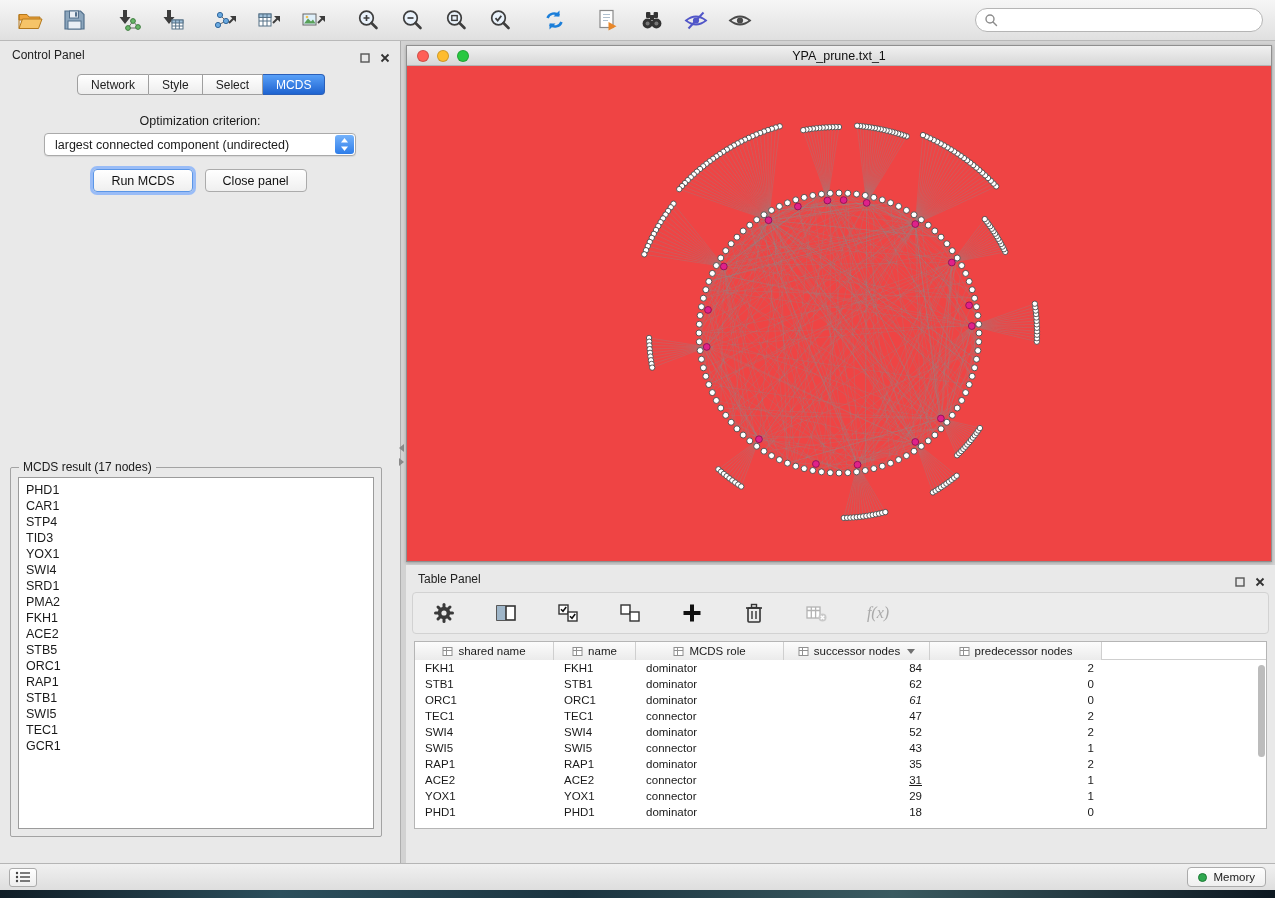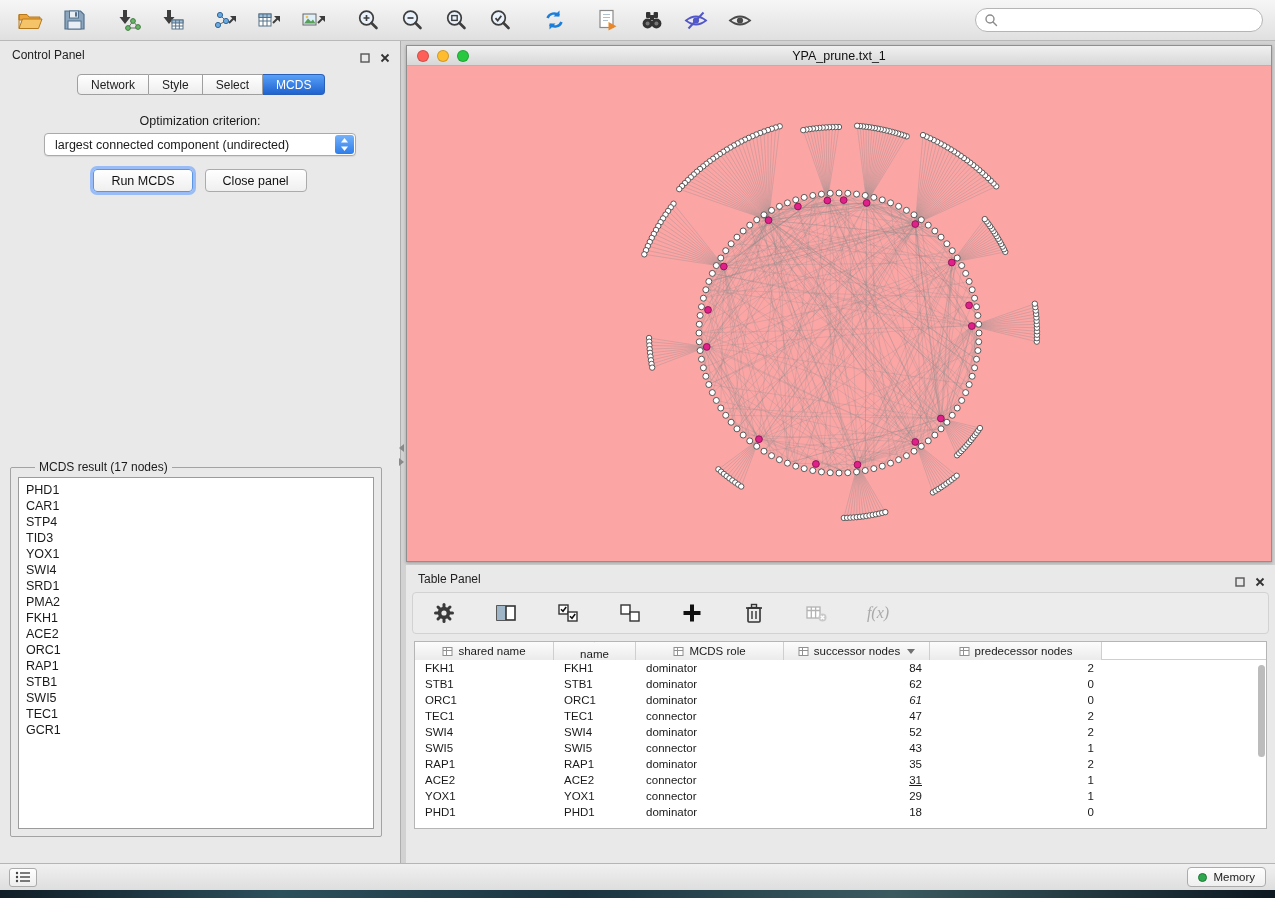--- a/index.html
+++ b/index.html
@@ -26,31 +26,31 @@
   .cp-tab:last-child{border-radius:0 4px 4px 0}
   .cp-tab.active{background:linear-gradient(#58a0f8,#1e63d0);color:#fff;border-color:#2a5fb8}
   .cp-optlabel{position:absolute;top:73px;left:0;width:400px;text-align:center;font-size:12.5px}
   .dd{position:absolute;left:44px;top:92px;width:312px;height:23px;background:#fff;border:1px solid #aaa;border-radius:4px;display:flex;align-items:center;box-shadow:0 1px 1px rgba(0,0,0,.08)}
   .dd-text{flex:1;padding-left:10px;font-size:12.5px;white-space:nowrap;overflow:hidden}
   .dd-stepper{width:19px;height:19px;margin-right:1px;border-radius:3px;background:linear-gradient(#74b2fb,#2e7de9);display:flex;align-items:center;justify-content:center;flex:none}
   .cp-buttons{position:absolute;top:128px;left:0;width:400px;display:flex;justify-content:center;gap:12px}
   .btn{height:23px;padding:0 17px;font-size:12.5px;font-family:"Liberation Sans",sans-serif;background:linear-gradient(#ffffff,#efefef);border:1px solid #ababab;border-radius:4px;color:#111}
   .btn.focused{box-shadow:0 0 0 3px rgba(110,165,255,.65);border-color:#5b96e6}
   .fieldset{position:absolute;left:10px;top:426px;width:372px;height:370px;border:1px solid #a3a3a3;border-radius:2px}
-  .fieldset .legend{position:absolute;top:-8px;left:24px;background:#e9e9e9;padding:0 4px;font-size:12px}
+  .fieldset .legend{position:absolute;top:-8px;left:8px;background:#e9e9e9;padding:0 4px;font-size:12px}
   .mcds-list{position:absolute;left:7px;right:7px;top:9px;bottom:7px;background:#fff;border:1px solid #9b9b9b;padding:4px 0 0 7px;overflow:hidden}
   .mcds-list .li{font-size:12.5px;line-height:16px}
 
   
   #split-handle{position:absolute;left:397px;top:444px;width:9px;height:26px;display:flex;flex-direction:column;align-items:center;gap:6px}
   .tri-l{width:0;height:0;border-top:4px solid transparent;border-bottom:4px solid transparent;border-right:5px solid #8a8a8a}
   .tri-r{width:0;height:0;border-top:4px solid transparent;border-bottom:4px solid transparent;border-left:5px solid #8a8a8a}
 
   
-  #network-window{position:absolute;left:406px;top:45px;width:866px;height:517px;background:#fca5a5;border:1px solid #8f8f8f;box-shadow:0 1px 3px rgba(0,0,0,.25)}
+  #network-window{position:absolute;left:406px;top:45px;width:866px;height:517px;background:#ef4444;border:1px solid #8f8f8f;box-shadow:0 1px 3px rgba(0,0,0,.25)}
   #network-titlebar{height:20px;background:linear-gradient(#f1f1f1,#d7d7d7);border-bottom:1px solid #b3b3b3;position:relative}
   .tl{position:absolute;top:4px;width:12px;height:12px;border-radius:50%;border:1px solid rgba(0,0,0,.18)}
   #net-title{position:absolute;left:0;top:3px;width:100%;text-align:center;font-size:12.5px;color:#111}
   #network-canvas{position:absolute;left:0;top:20px;width:864px;height:495px}
 
   
   #table-panel{position:absolute;left:406px;top:565px;width:869px;height:298px;background:#e9e9e9}
   .tp-toolbar{position:absolute;left:6px;right:6px;top:27px;height:42px;border:1px solid #d2d2d2;border-radius:4px;background:#ececec;display:flex;align-items:center;gap:36px;padding-left:18px}
   .tico{width:26px;height:26px;display:flex;align-items:center;justify-content:center;flex:none}
   .fx{font-family:"Liberation Serif",serif;font-style:italic;font-size:16px;color:#a9a9a9}
@@ -270,20 +270,21 @@
         <div class="li">PHD1</div>
         <div class="li">CAR1</div>
         <div class="li">STP4</div>
         <div class="li">TID3</div>
         <div class="li">YOX1</div>
         <div class="li">SWI4</div>
         <div class="li">SRD1</div>
         <div class="li">PMA2</div>
         <div class="li">FKH1</div>
         <div class="li">ACE2</div>
+        <div class="li">STB5</div>
         <div class="li">ORC1</div>
         <div class="li">RAP1</div>
         <div class="li">STB1</div>
         <div class="li">SWI5</div>
         <div class="li">TEC1</div>
         <div class="li">GCR1</div>
       </div>
   </div>
 </div>
 
@@ -1210,21 +1211,21 @@
   <div class="tp-table">
     <div class="thead">
         <div class="th" style="width: 139px;">
           <svg width="11" height="11" viewBox="0 0 11 11">
             <rect x="1" y="1.5" width="9" height="8" fill="#fff" stroke="#909090"></rect>
             <line x1="1" y1="4.5" x2="10" y2="4.5" stroke="#909090"></line>
             <line x1="4.5" y1="1.5" x2="4.5" y2="9.5" stroke="#909090"></line>
           </svg>
           <span class="th-label">shared name</span>
         </div>
-        <div class="th" style="width: 82px; flex-direction: column;">
+        <div class="th" style="width: 82px;">
           <svg width="11" height="11" viewBox="0 0 11 11">
             <rect x="1" y="1.5" width="9" height="8" fill="#fff" stroke="#909090"></rect>
             <line x1="1" y1="4.5" x2="10" y2="4.5" stroke="#909090"></line>
             <line x1="4.5" y1="1.5" x2="4.5" y2="9.5" stroke="#909090"></line>
           </svg>
           <span class="th-label">name</span>
         </div>
         <div class="th" style="width: 148px;">
           <svg width="11" height="11" viewBox="0 0 11 11">
             <rect x="1" y="1.5" width="9" height="8" fill="#fff" stroke="#909090"></rect>

